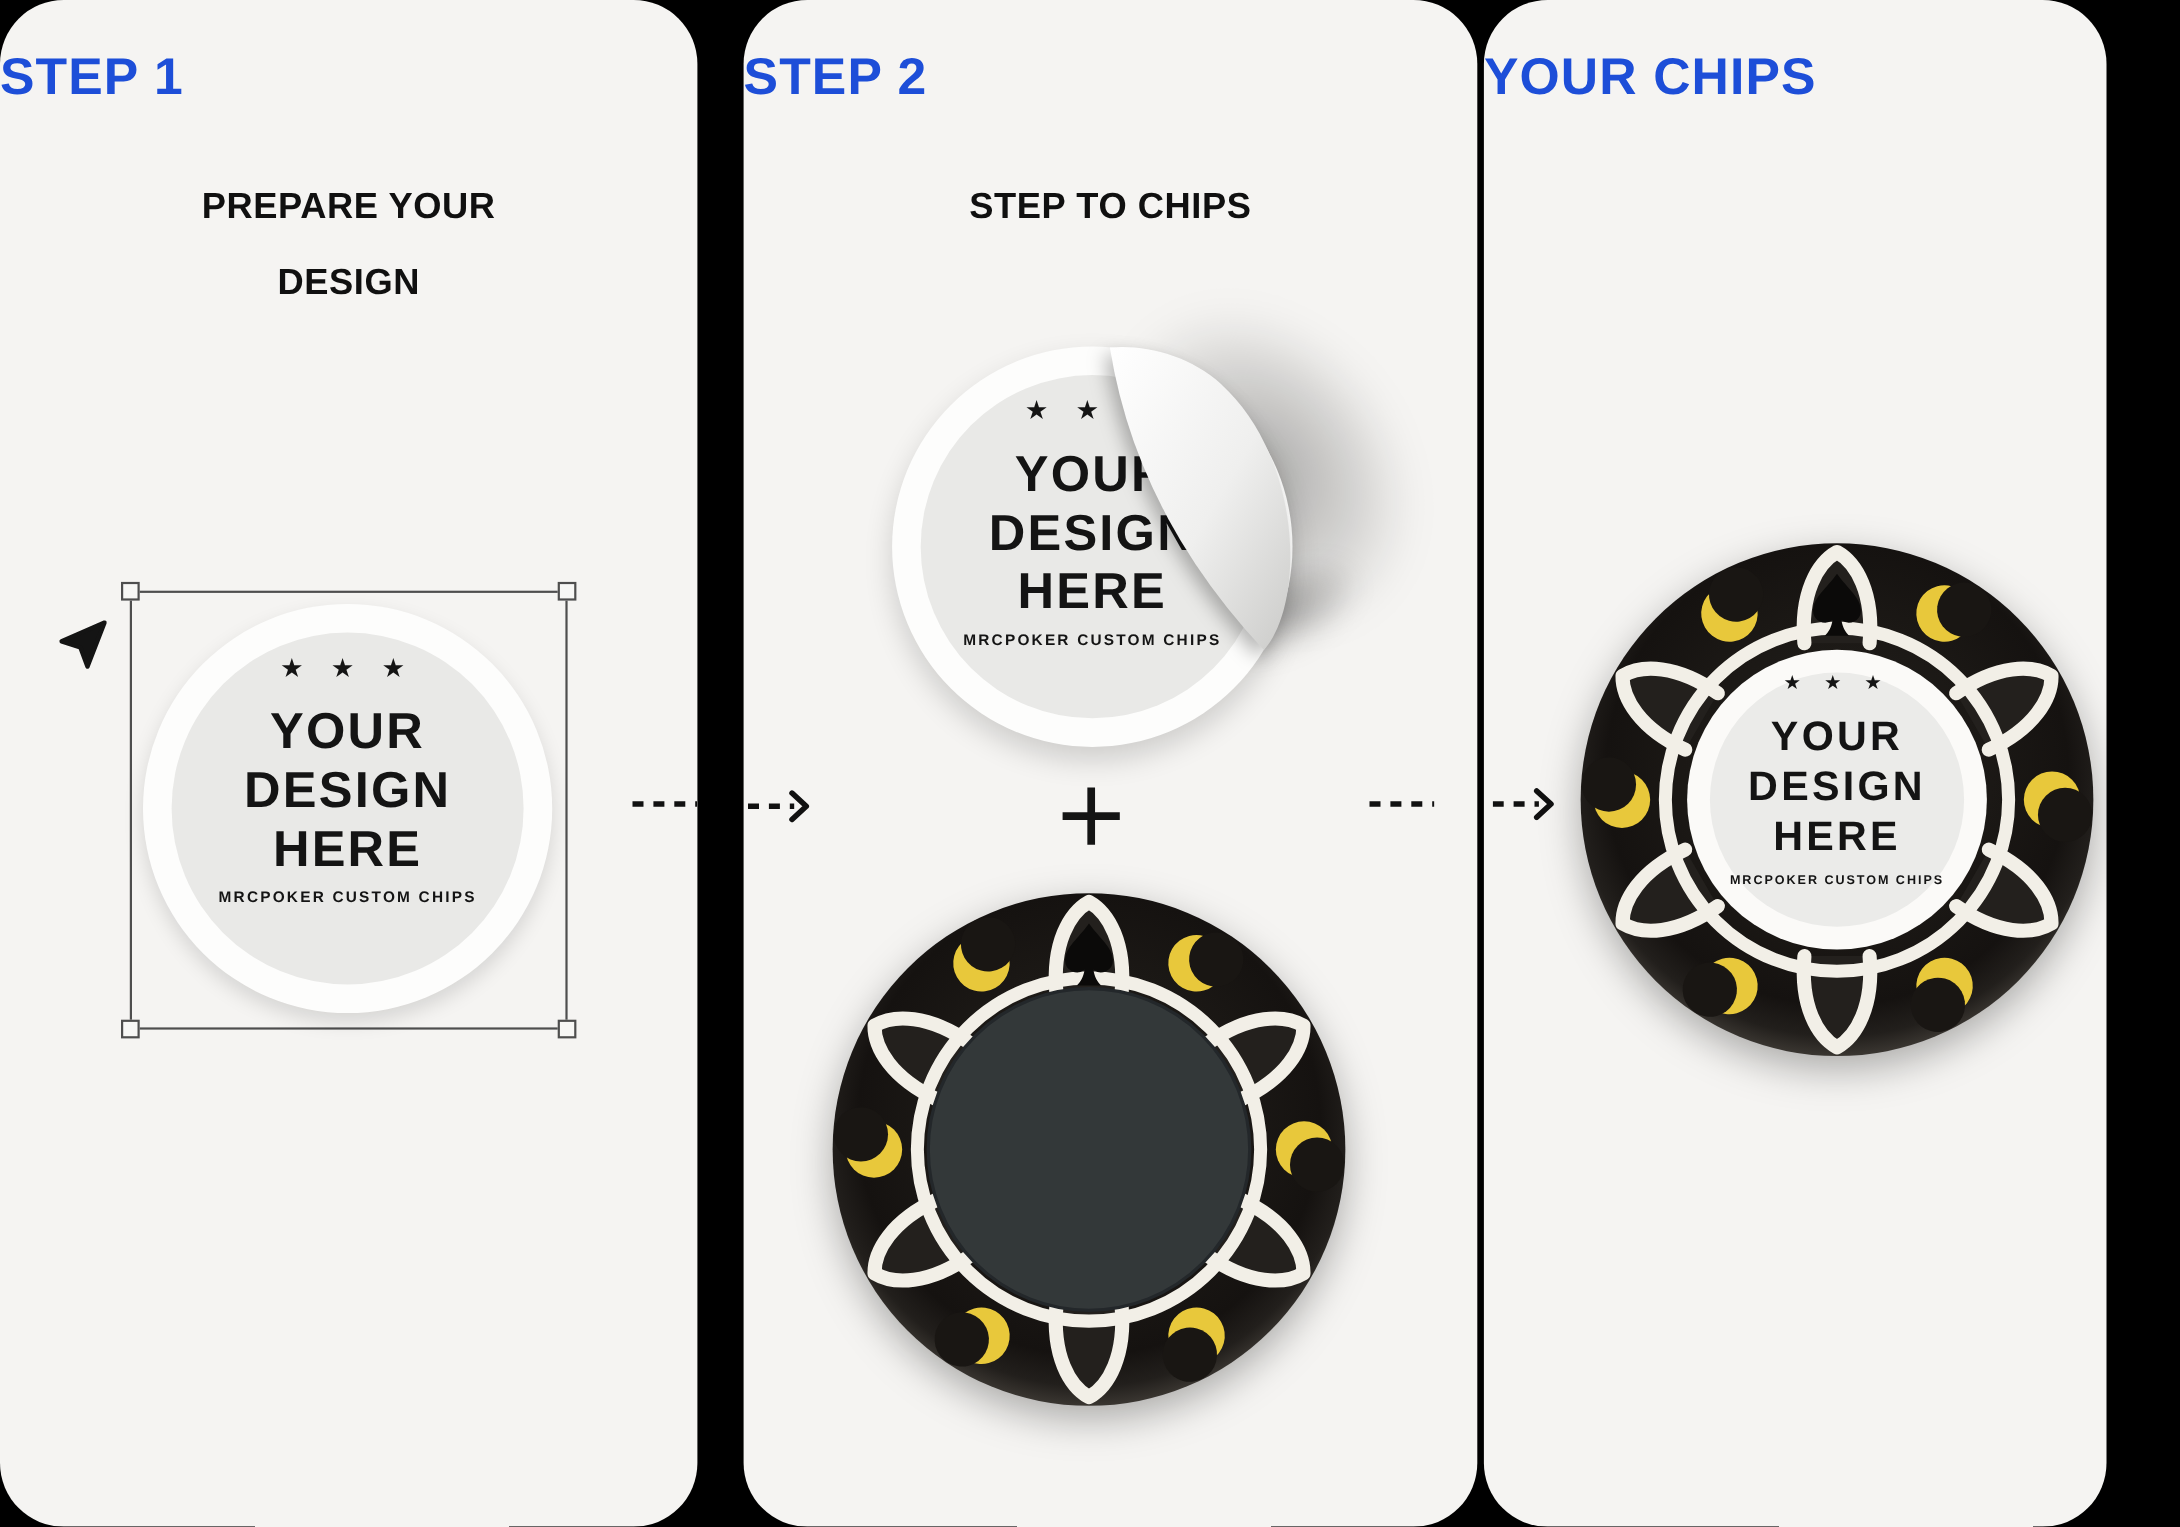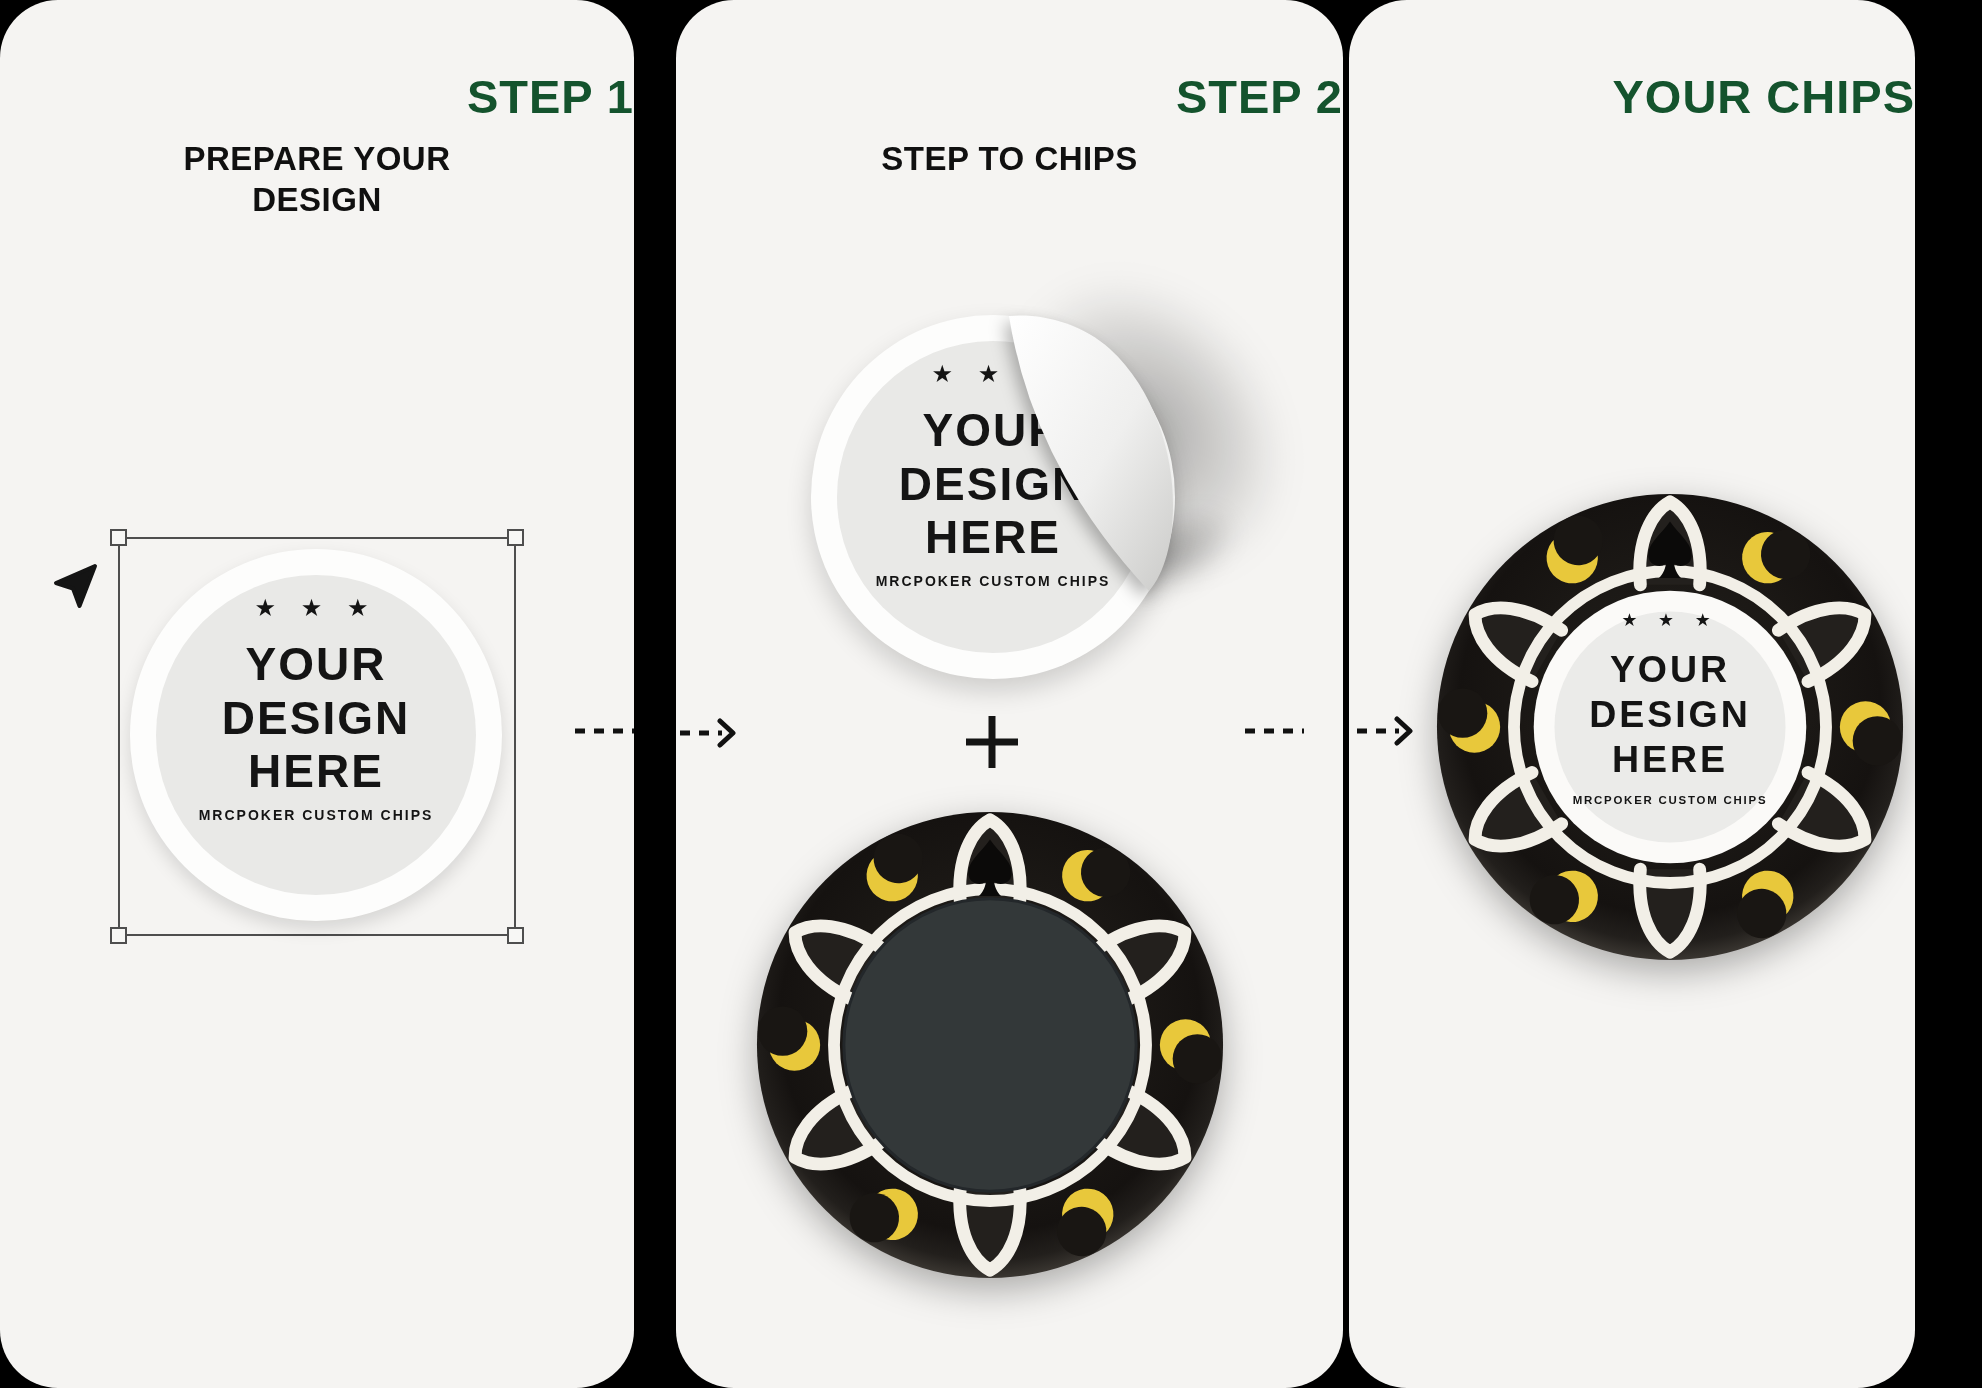--- a/index.html
+++ b/index.html
@@ -3,25 +3,25 @@
 <meta charset="utf-8">
 <style>
   html,body{margin:0;padding:0;background:#000;}
   #stage{position:relative;width:1982px;height:1388px;background:#000;overflow:hidden;
          font-family:"Liberation Sans", sans-serif;color:#111;}
   .card{position:absolute;top:0;height:1388px;background:#f5f4f2;border-radius:58px;overflow:hidden;}
   #card-1{left:0;width:634px;}
   #card-2{left:676px;width:631px;padding-left:36px;}
   #card-3{left:1349px;width:566px;}
 
-  .card-title{position:absolute;top:72px;left:0;width:100%;text-align:right;
-              font-size:47px;font-weight:800;letter-spacing:1px;line-height:50px;color:#14532d;}
+  .card-title{position:absolute;top:44px;left:0;width:100%;text-align:left;
+              font-size:47px;font-weight:800;letter-spacing:1px;line-height:50px;color:#1d4ed8;}
   .card-subtitle{position:absolute;top:138px;left:0;width:100%;text-align:center;
               font-size:33px;font-weight:800;letter-spacing:.5px;line-height:41px;color:#101010;}
-  .card-subtitle span{display:block;}
+  .card-subtitle span{display:block;margin-top:28px;}
 
   
   .sticker{position:absolute;border-radius:50%;background:#fdfdfc;}
   .sticker .inner{position:absolute;border-radius:50%;background:#e9e9e7;}
   .dl{position:absolute;left:0;width:100%;text-align:center;color:#141414;}
   .dl-stars{font-size:24px;letter-spacing:9px;line-height:28px;}
   .dl-line{font-size:46px;font-weight:800;letter-spacing:2px;line-height:48px;}
   .dl-brand{font-size:14px;font-weight:700;letter-spacing:2px;line-height:18px;}
 
   

